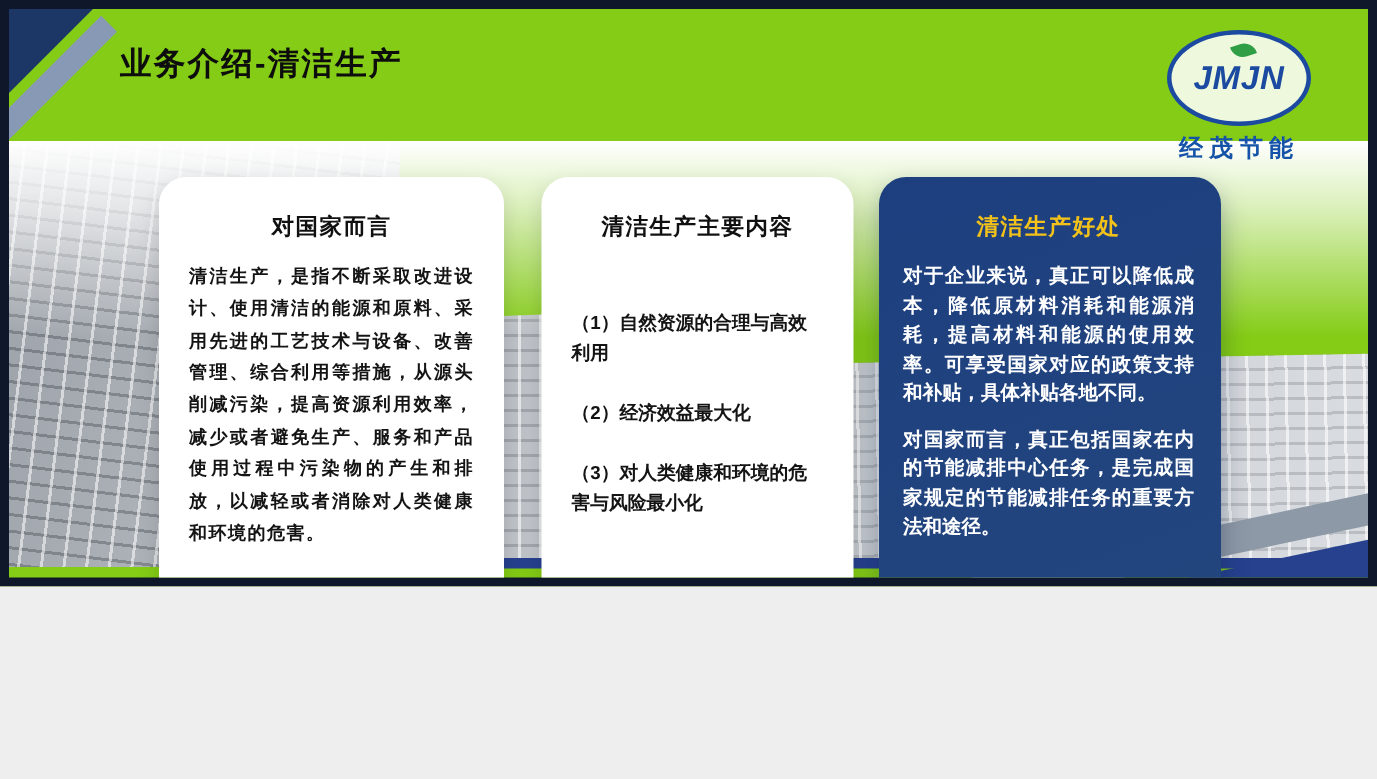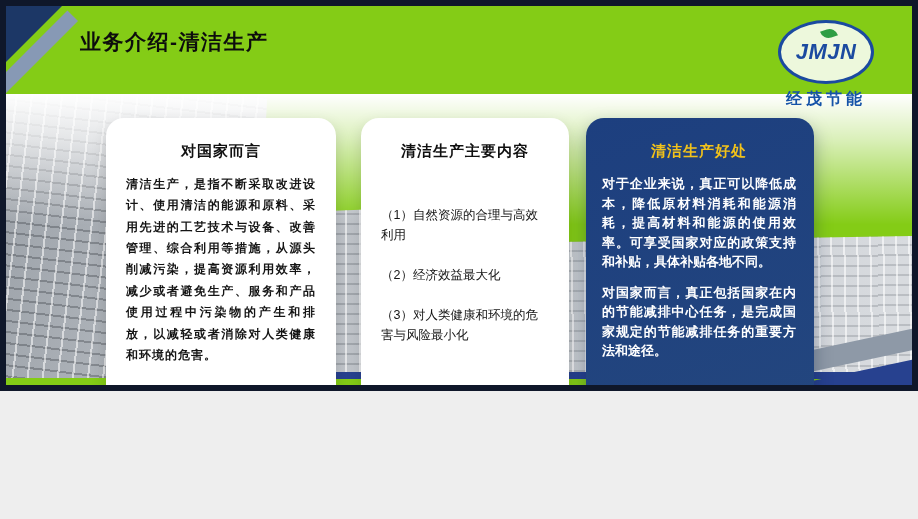--- a/index.html
+++ b/index.html
@@ -54,21 +54,21 @@
     background:#ffffff;box-shadow:0 6px 16px rgba(0,0,0,.14);padding:24px 18px 78px 18px;}
   .card h2{margin:0;text-align:center;font-size:15px;font-weight:800;letter-spacing:1px;color:#101010;}
   .card-1{left:100px;width:230px;}
   .card-2{left:355px;width:208px;}
   .card-3{left:580px;width:228px;background:linear-gradient(160deg,#1d3f7f 0%,#24477e 100%);
     box-shadow:0 8px 18px rgba(10,25,60,.35);padding-left:16px;}
   .card-3 h2{color:#f2c21a;}
   .card-body{margin:13px 2px 0 2px;font-size:12px;font-weight:700;line-height:1.78;
     letter-spacing:1px;color:#141414;text-align:justify;}
   .card-list{list-style:none;margin:44px 0 0 0;padding:0 2px;}
-  .card-list li{margin-bottom:20px;font-size:12.5px;font-weight:400;line-height:1.6;color:#141414;}
+  .card-list li{margin-bottom:20px;font-size:12.5px;font-weight:700;line-height:1.6;color:#141414;}
   .card-3 .card-para{margin:11px 0 0 0;font-size:13px;font-weight:700;line-height:1.5;
     color:#ffffff;text-align:justify;}
   .card-3 .card-para:first-of-type{margin-top:13px;}
   
   .icon-badge{position:absolute;left:50%;bottom:8px;transform:translateX(-50%);width:66px;height:66px;}
   .card-3 .icon-badge{bottom:10px;}
 </style>
 </head>
 <body>
 

